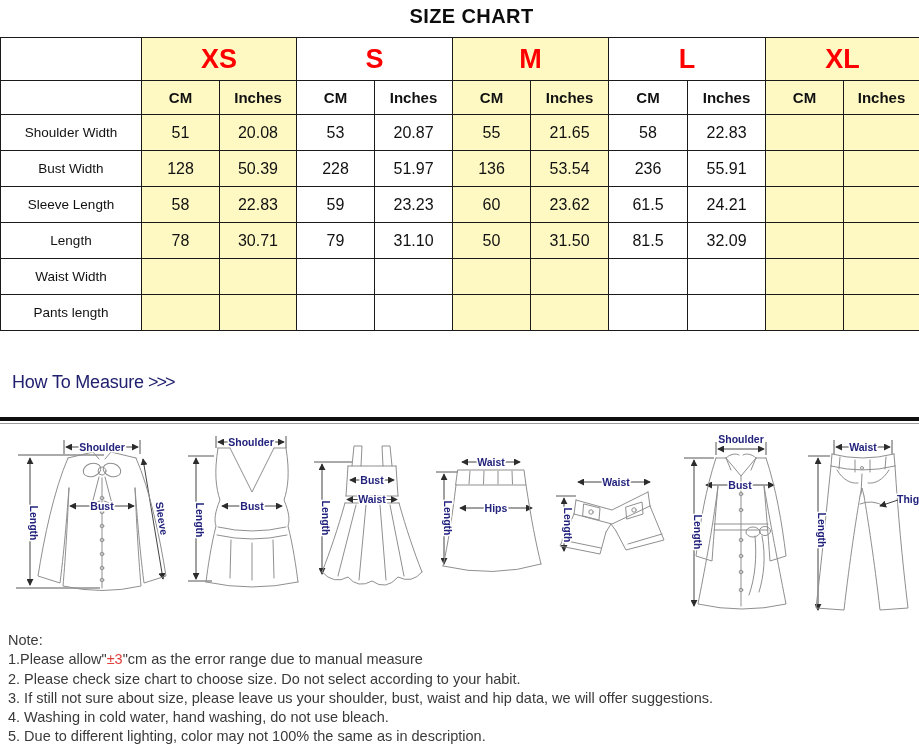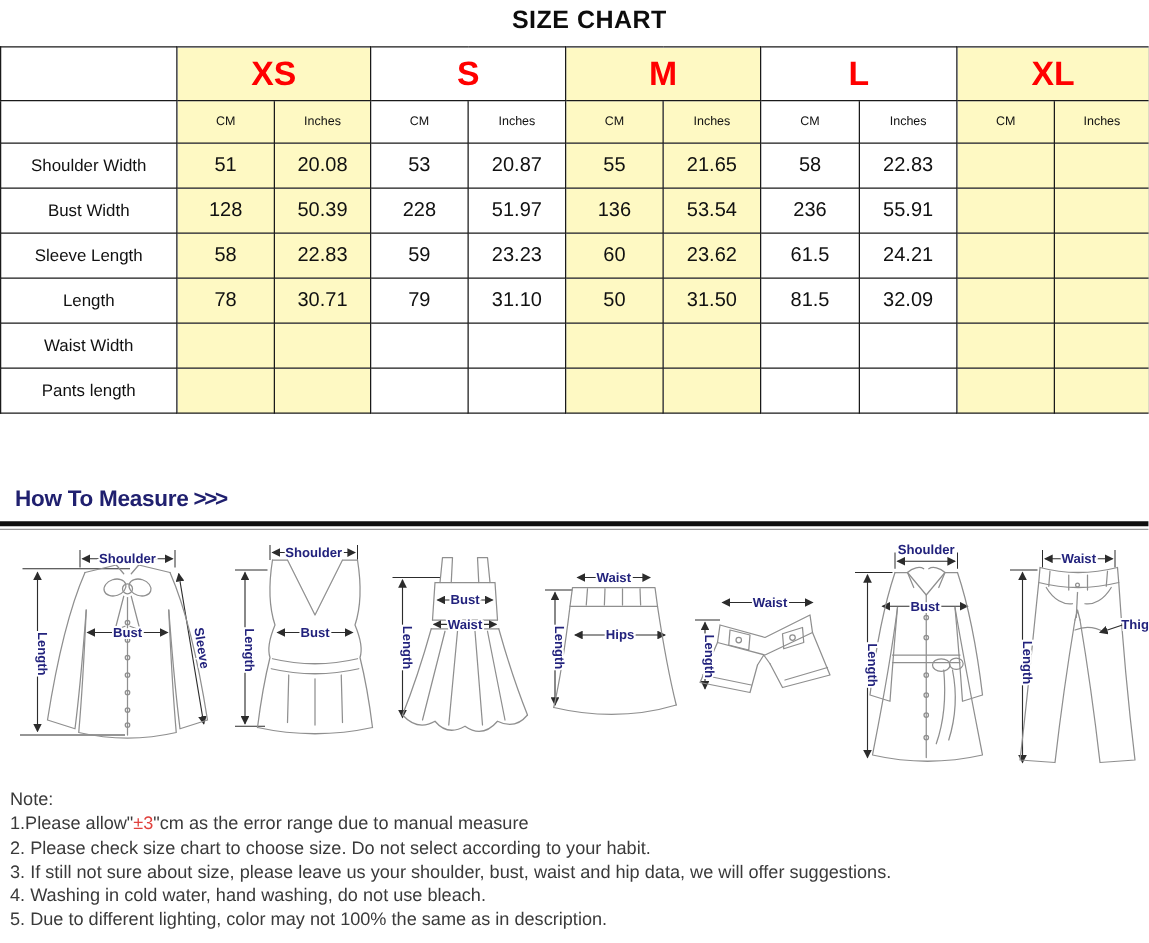--- a/index.html
+++ b/index.html
@@ -7,28 +7,28 @@
         font-family:"Liberation Sans",sans-serif;color:#111;}
 
   .title{position:absolute;top:5px;left:12px;width:100%;text-align:center;
          font-size:20px;font-weight:bold;letter-spacing:0.4px;color:#0d0d0d;}
 
   table.sizechart{position:absolute;top:37px;left:0;width:919px;
          border-collapse:collapse;table-layout:fixed;}
   table.sizechart td{border:1px solid #1a1a1a;text-align:center;vertical-align:middle;
          padding:0;overflow:hidden;}
   td.size{font-size:27px;font-weight:bold;color:#ff0000;height:42px;}
-  td.unit{font-size:10px;font-weight:normal;color:#111;height:33px;}
+  td.unit{font-size:15px;font-weight:bold;color:#111;height:33px;}
   td.rowlabel{font-size:13.5px;color:#111;height:35px;}
   td.val{font-size:16px;color:#111;height:35px;}
   .shade{background:#fef9c3;}
   .corner{background:#fff;}
 
-  .measure-heading{position:absolute;top:389px;left:12px;font-size:18px;
-         font-weight:bold;color:#20206f;letter-spacing:-0.2px;}
+  .measure-heading{position:absolute;top:372px;left:12px;font-size:18px;
+         font-weight:normal;color:#20206f;letter-spacing:-0.2px;}
   .measure-heading .arrows{letter-spacing:-2px;margin-left:4px;}
   .rule{position:absolute;top:417px;left:0;width:919px;height:4px;background:#0f0f0f;}
   .rule2{position:absolute;top:423px;left:0;width:919px;height:1px;background:#9a9a9a;}
 
   svg.figures{position:absolute;top:428px;left:0;}
   .outline{fill:none;stroke:#8f8f8f;stroke-width:1;stroke-linejoin:round;stroke-linecap:round;}
   .m{stroke:#2c2c2c;stroke-width:0.9;fill:none;
      marker-start:url(#arw);marker-end:url(#arw);}
   .m2{stroke:#2c2c2c;stroke-width:0.9;fill:none;marker-end:url(#arw);}
   .g{stroke:#2c2c2c;stroke-width:0.8;fill:none;}

